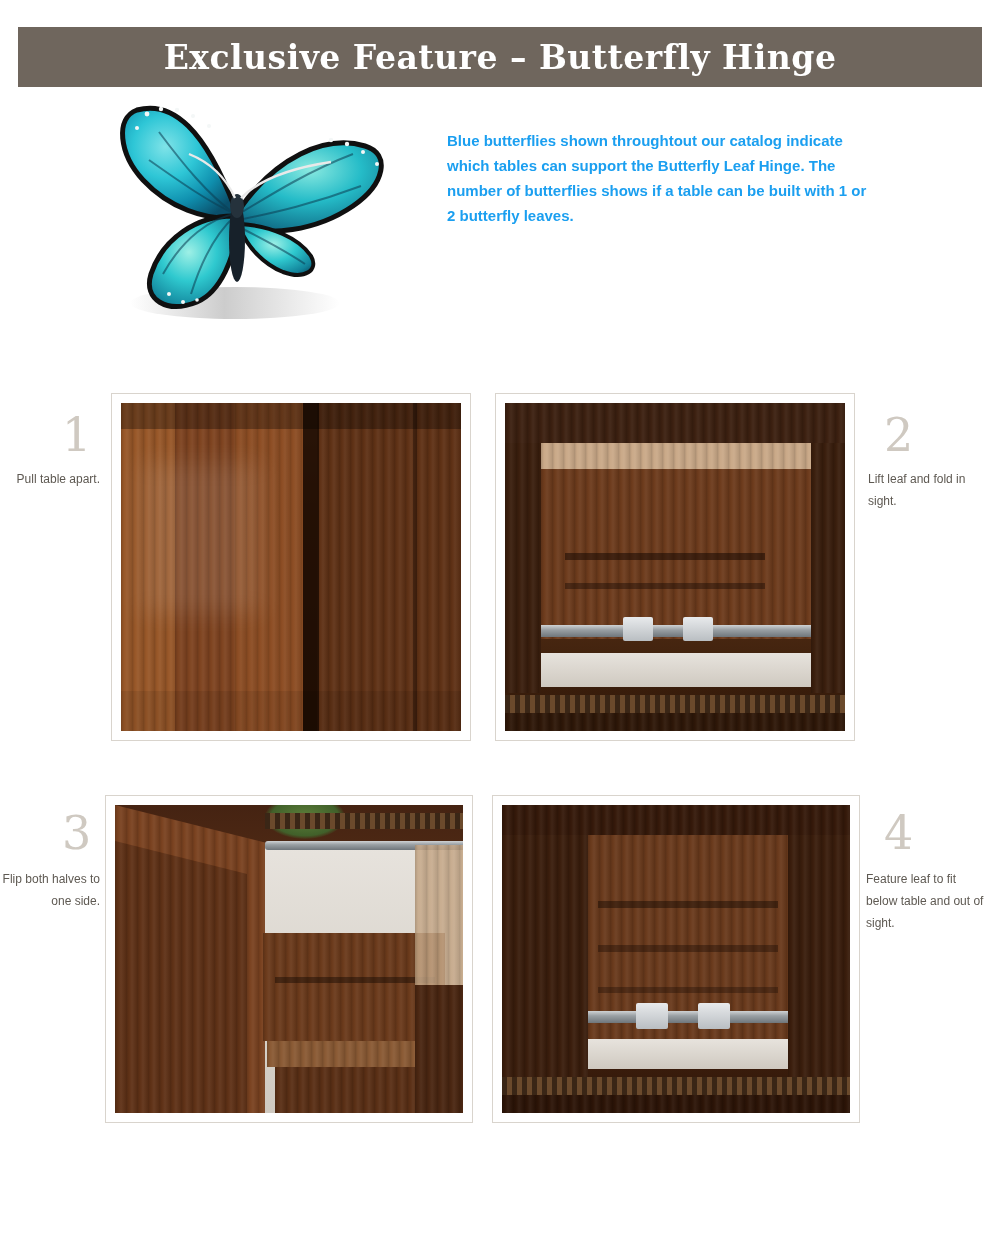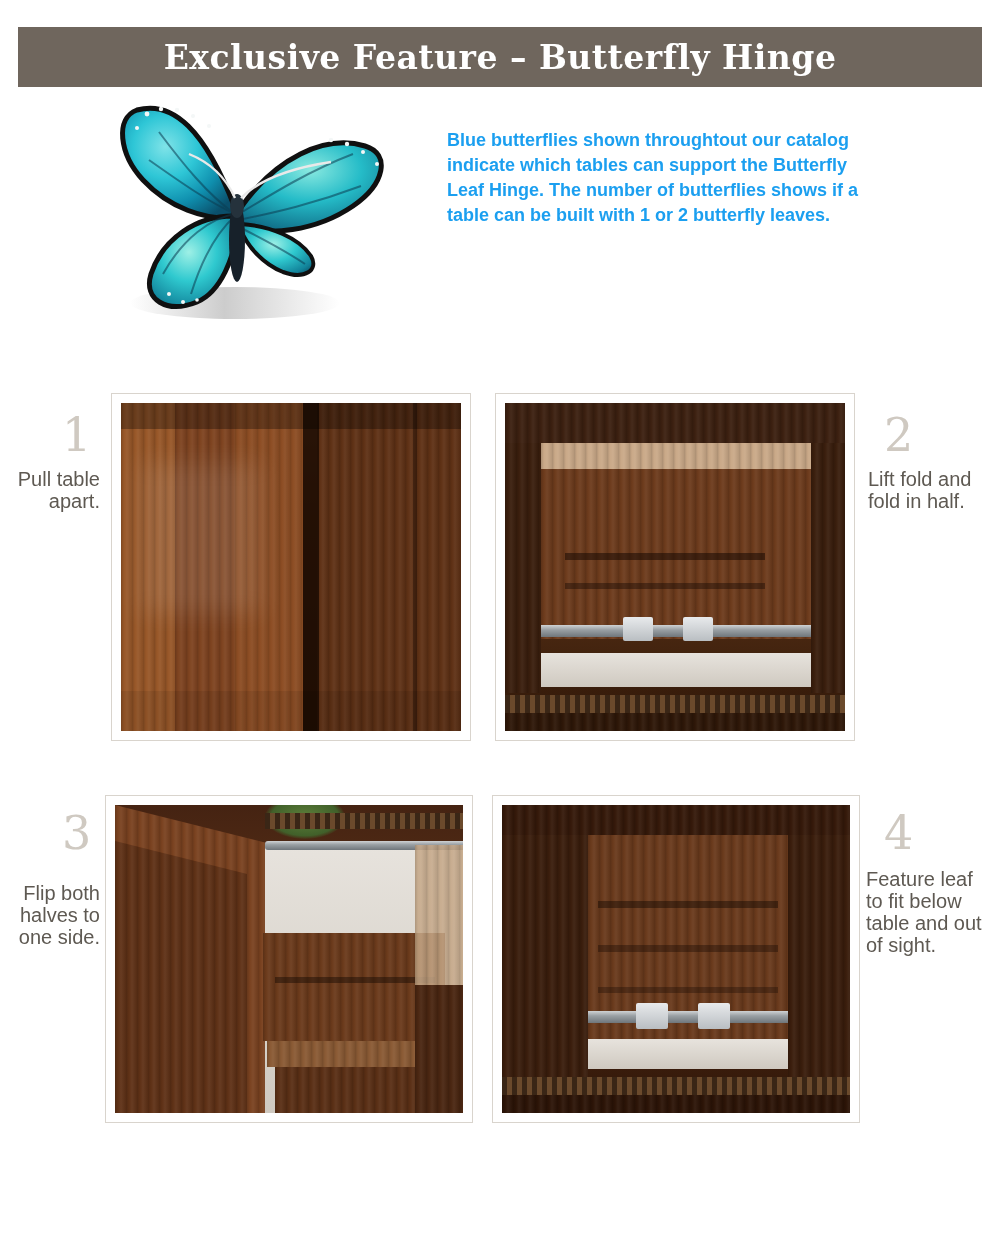--- a/index.html
+++ b/index.html
@@ -51,21 +51,21 @@
   }
   .butterfly-wrap svg { display: block; }
 
   
   .intro-text {
     position: absolute;
     left: 447px;
     top: 128px;
     width: 420px;
     color: #1b9ff0;
-    font-size: 18px;
+    font-size: 15px;
     font-weight: bold;
     line-height: 25px;
   }
 
   
   .steps {
     position: absolute;
     left: 0;
     top: 380px;
     width: 1000px;
@@ -91,21 +91,21 @@
   }
   .step-number {
     position: absolute;
     font-family: "DejaVu Serif", serif;
     font-size: 46px;
     color: #cfc9c1;
     line-height: 1;
   }
   .step-caption {
     position: absolute;
-    font-size: 20px;
+    font-size: 12px;
     color: #5e5952;
     line-height: 22px;
   }
   .caption-right { text-align: left; }
   .caption-left  { text-align: right; }
 
   
   .wood-base {
     position: absolute;
     inset: 0;
@@ -245,21 +245,21 @@
         <div class="seam" style="left:292px; top:0; width:4px; height:100%; opacity:.5;"></div>
         <div class="shade-dark" style="left:0; top:0; width:100%; height:26px;"></div>
         <div class="shade-dark" style="left:0; bottom:0; width:100%; height:40px; opacity:.25;"></div>
         <div class="shade-light" style="left:20px; top:60px; width:120px; height:150px; filter:blur(12px);"></div>
       </div>
     </div>
   </div>
 
   <div class="step">
     <div class="step-number" style="left:884px; top:32px;">2</div>
-    <div class="step-caption caption-right" style="left:868px; top:88px; width:120px;">Lift fold and fold in half.</div>
+    <div class="step-caption caption-right" style="left:868px; top:88px; width:120px;">Lift leaf and fold in sight.</div>
 
     <div class="photo-frame" style="left:495px; top:13px; width:360px; height:348px;">
       <div class="photo">
         <div class="wood-base" style="background:linear-gradient(180deg,#4d2a13 0%,#5d3418 45%,#2f1708 100%);"></div>
         <div class="greenery" style="left:58px; top:-18px; width:70px; height:50px;"></div>
         <div class="plank" style="left:0; top:0; width:342px; height:40px; background-color:#3c2010;"></div>
 
         <div class="plank" style="left:36px; top:40px; width:270px; height:26px; background-color:#caa988;"></div>
         <div class="plank" style="left:36px; top:66px; width:270px; height:170px; background-color:#6d3b1c;"></div>
         <div class="seam" style="left:60px; top:150px; width:200px; height:7px; opacity:.7;"></div>
@@ -275,21 +275,21 @@
         <div class="plank" style="left:0; top:310px; width:342px; height:20px; background-color:#2e1708;"></div>
 
         <div class="plank" style="left:0; top:40px; width:36px; height:250px; background-color:#3a1e0d;"></div>
         <div class="plank" style="left:306px; top:40px; width:36px; height:250px; background-color:#3a1e0d;"></div>
       </div>
     </div>
   </div>
 
   <div class="step">
     <div class="step-number" style="left:62px; top:430px;">3</div>
-    <div class="step-caption caption-left" style="left:0px; top:488px; width:100px;margin-top:14px;">Flip both halves to one side.</div>
+    <div class="step-caption caption-left" style="left:0px; top:488px; width:100px;">Flip both halves to one side.</div>
 
     <div class="photo-frame" style="left:105px; top:415px; width:368px; height:328px;">
       <div class="photo">
         <div class="wood-base" style="background:linear-gradient(180deg,#452312 0%,#5a3117 40%,#32190a 100%);"></div>
         <div class="floor" style="left:110px; top:40px; width:240px; height:270px;"></div>
         <div class="greenery" style="left:150px; top:-10px; width:80px; height:44px;"></div>
 
         <div class="plank" style="left:0; top:0; width:150px; height:310px; background-color:#7a4220; transform:skewY(14deg); transform-origin:top left;"></div>
         <div class="plank" style="left:0; top:36px; width:132px; height:280px; background-color:#5f3116; transform:skewY(14deg); transform-origin:top left;"></div>
 

